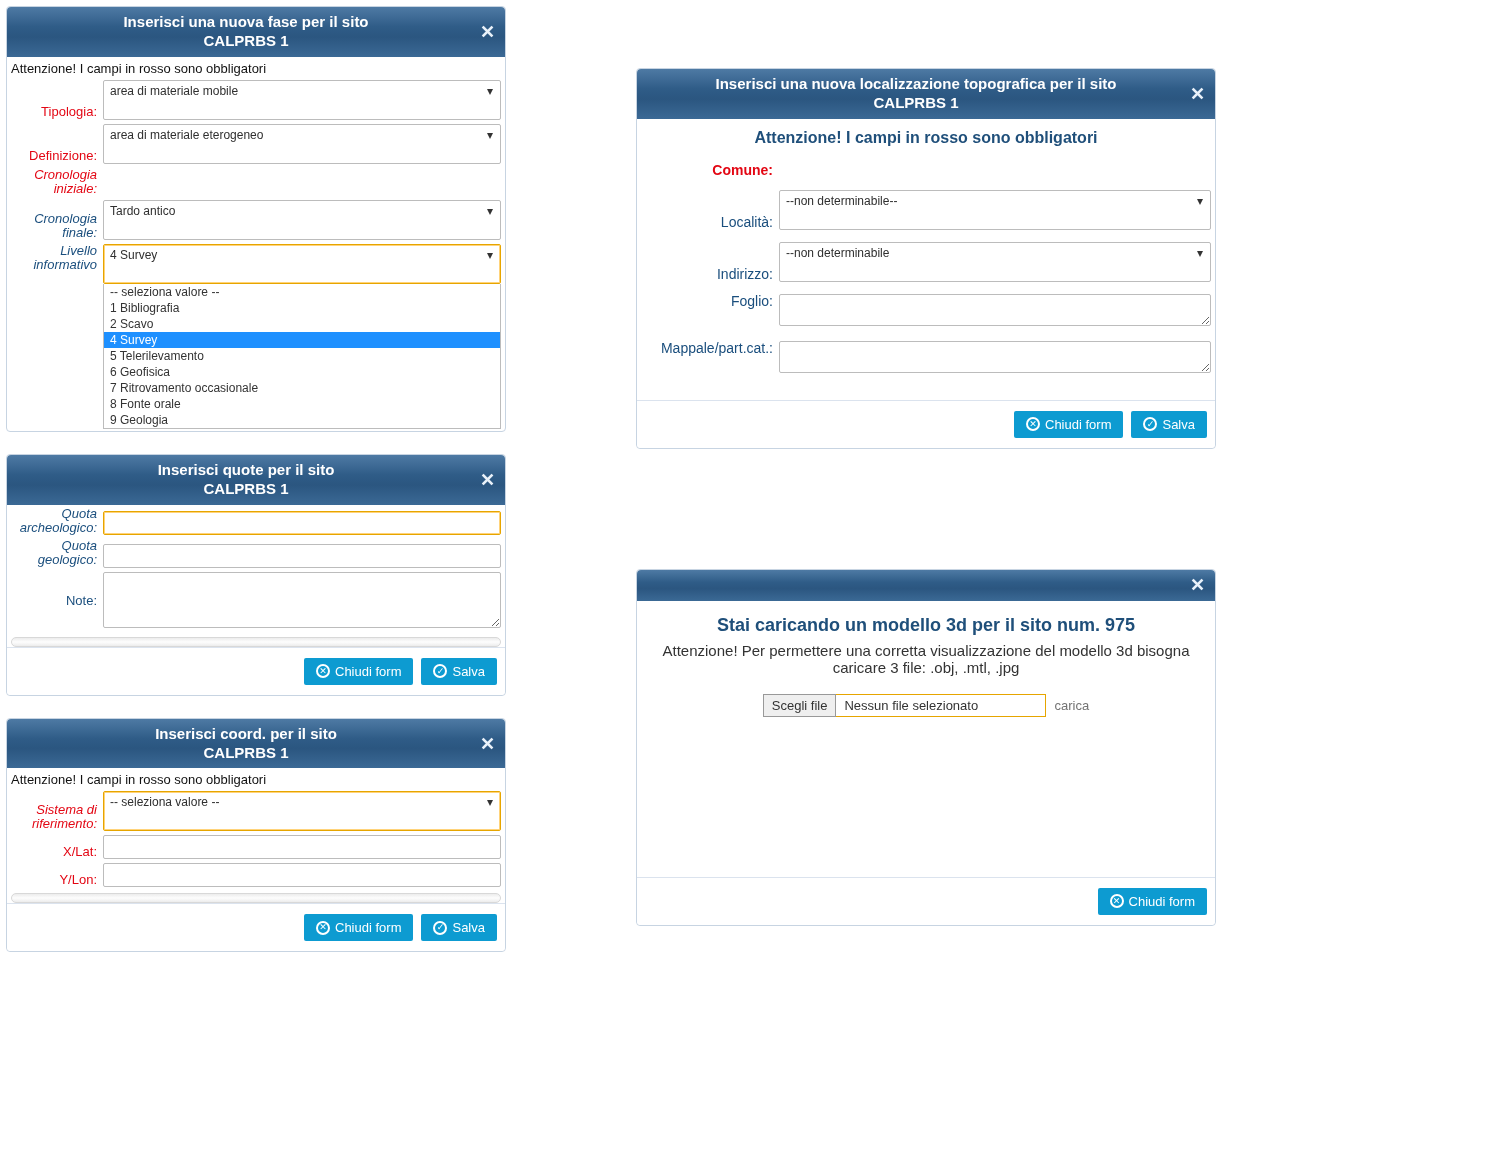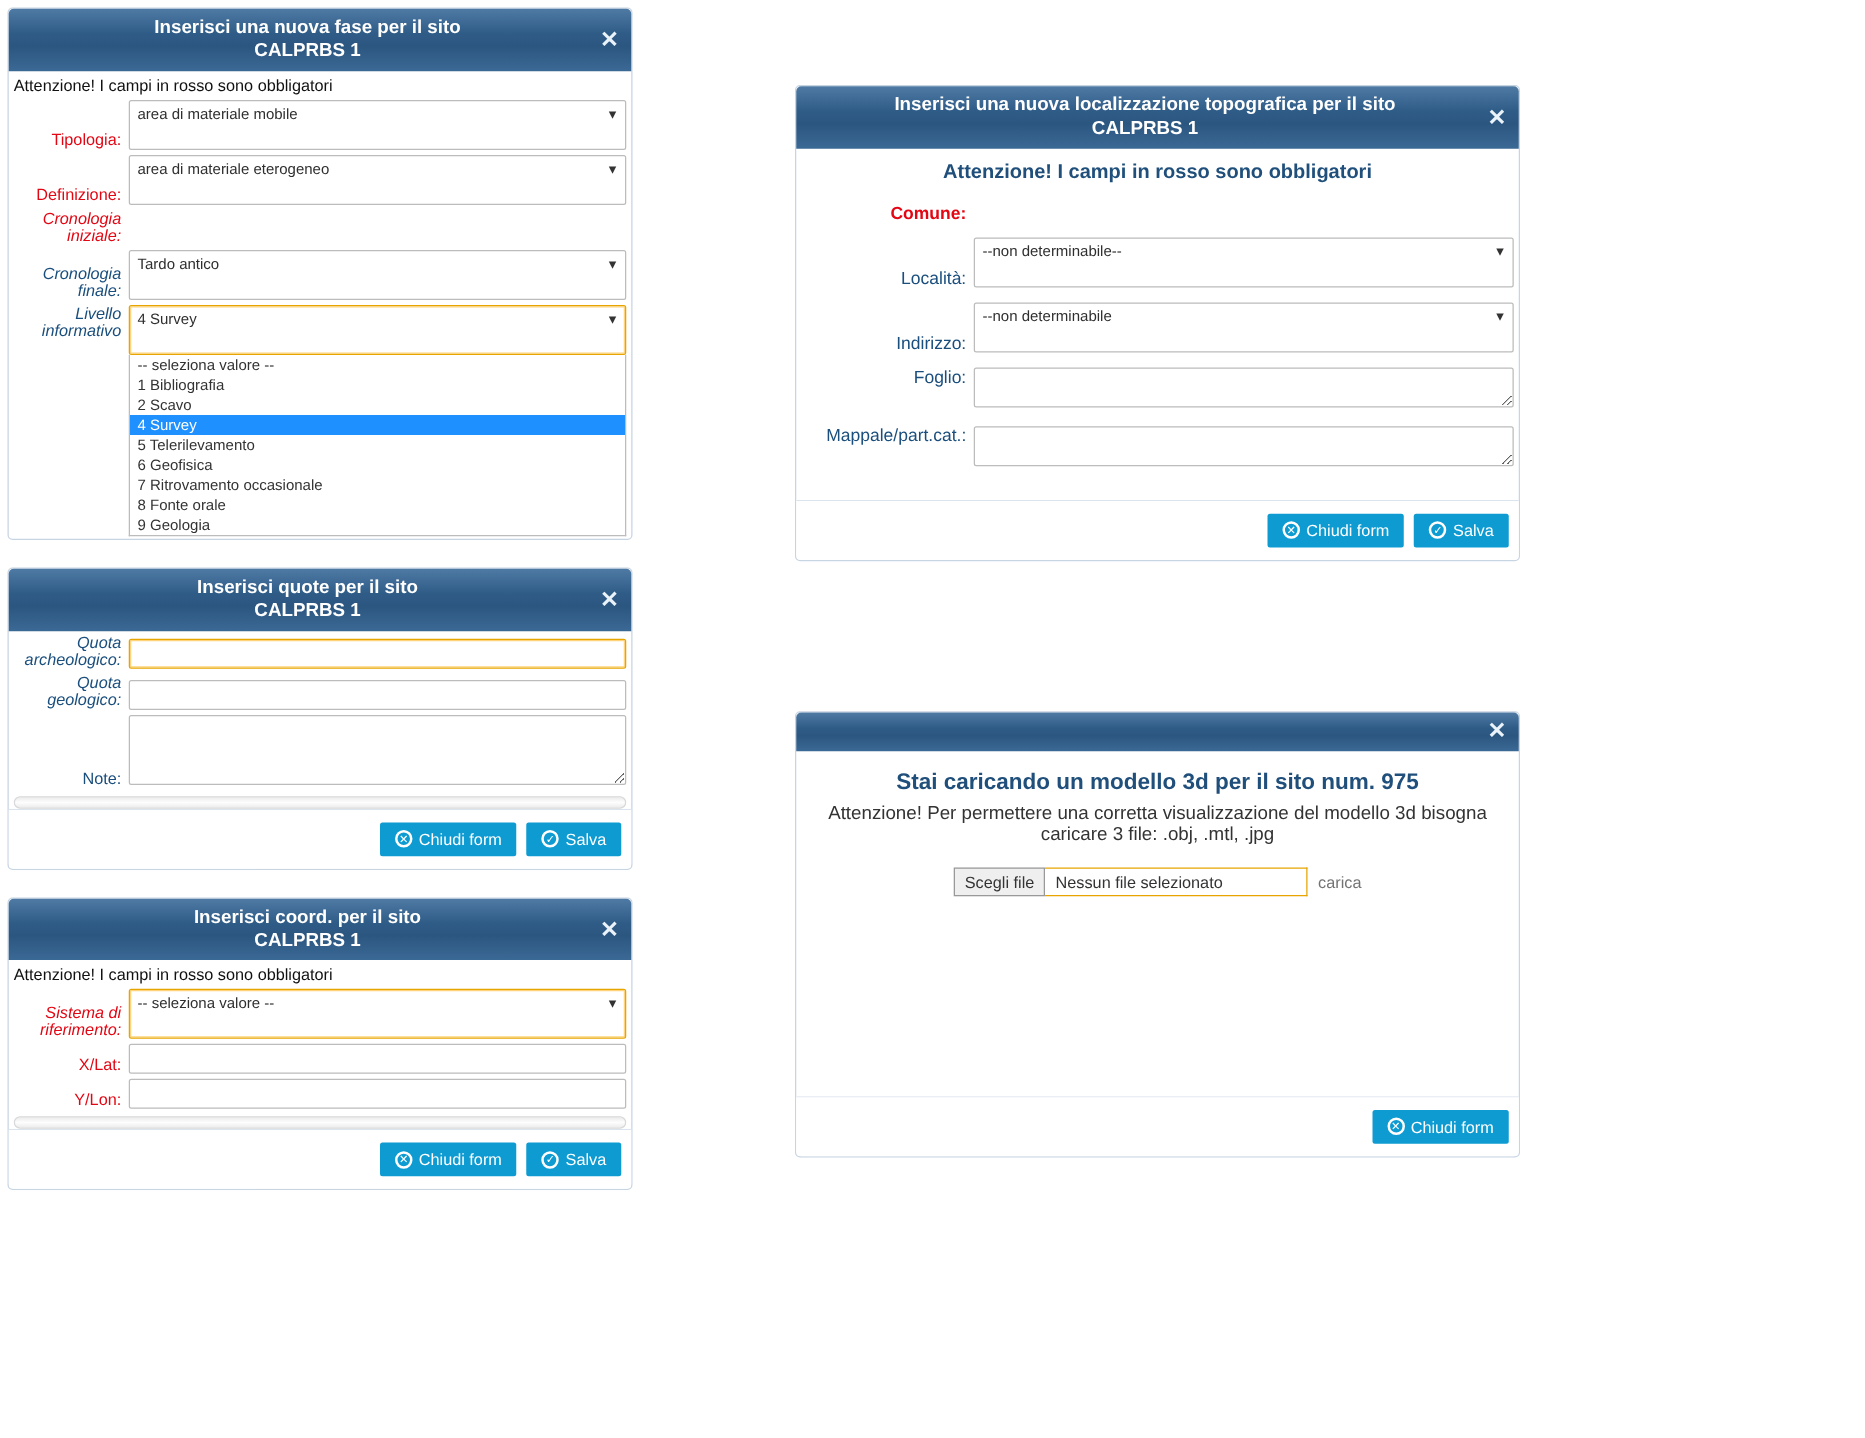--- a/index.html
+++ b/index.html
@@ -289,21 +289,21 @@
           </div>
           <div class="ctrl"><input class="text-box hl" style=""></div>
         </div>
         <div class="form-row">
           <div class="lbl two-line">
             <span>Quota</span>
             <span>geologico:</span>
           </div>
           <div class="ctrl"><input class="text-box" style=""></div>
         </div>
-        <div class="form-row" style="align-items:flex-end">
+        <div class="form-row" style="align-items:center">
           <div class="lbl">Note:</div>
           <div class="ctrl"><textarea class="textarea-box" style="height: 56px;"></textarea></div>
         </div>
         <div class="scroll-track"></div>
       </div>
       <div class="panel-footer">
         <button class="btn">
             <span class="ic">✕</span>
             <span>Chiudi form</span>
           </button>

